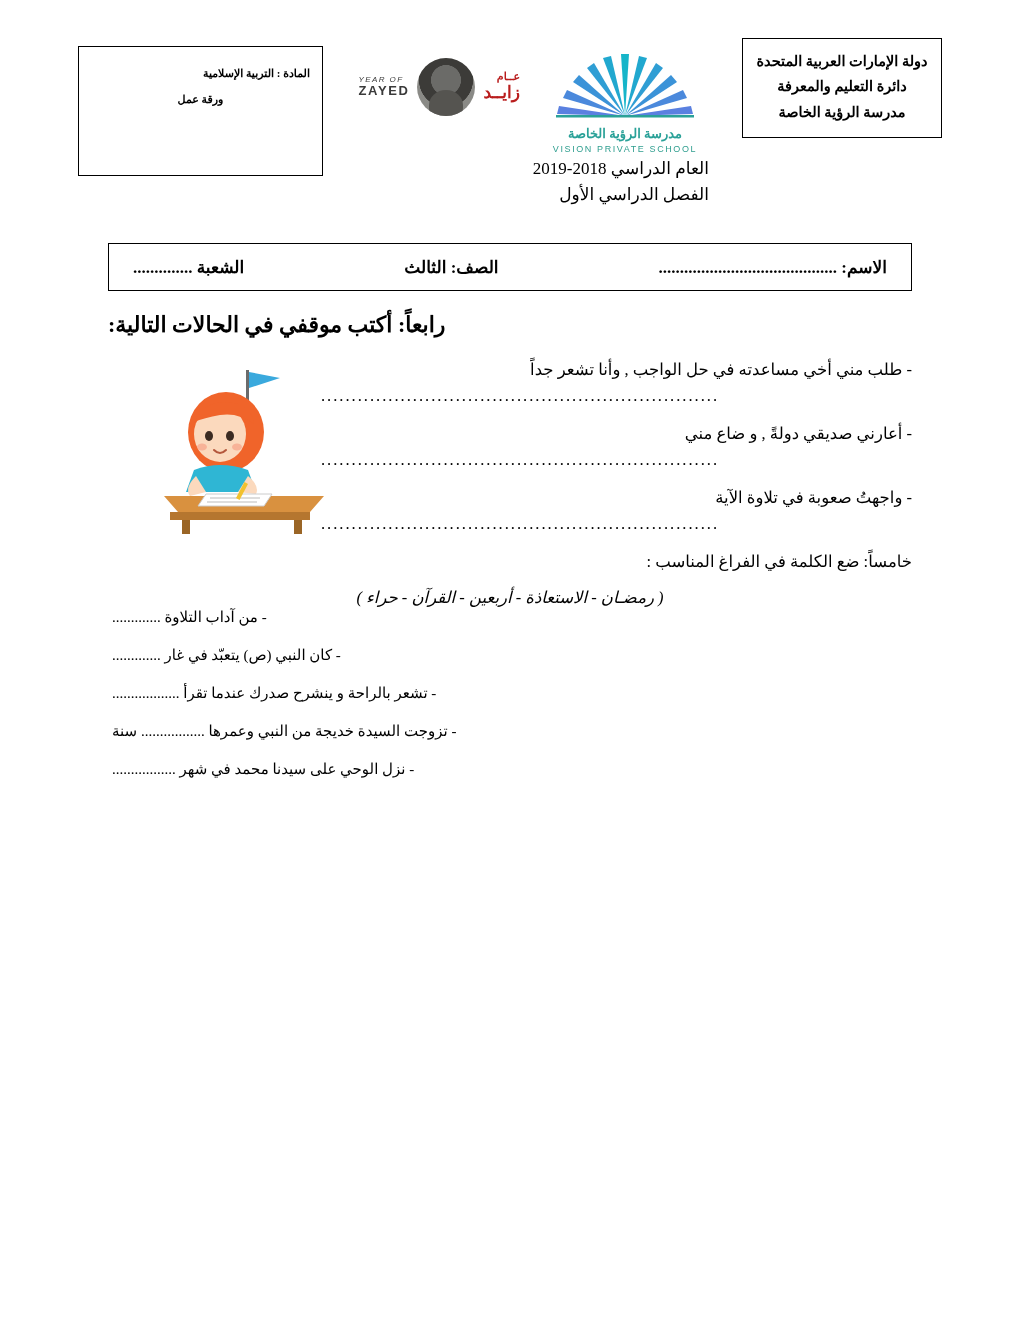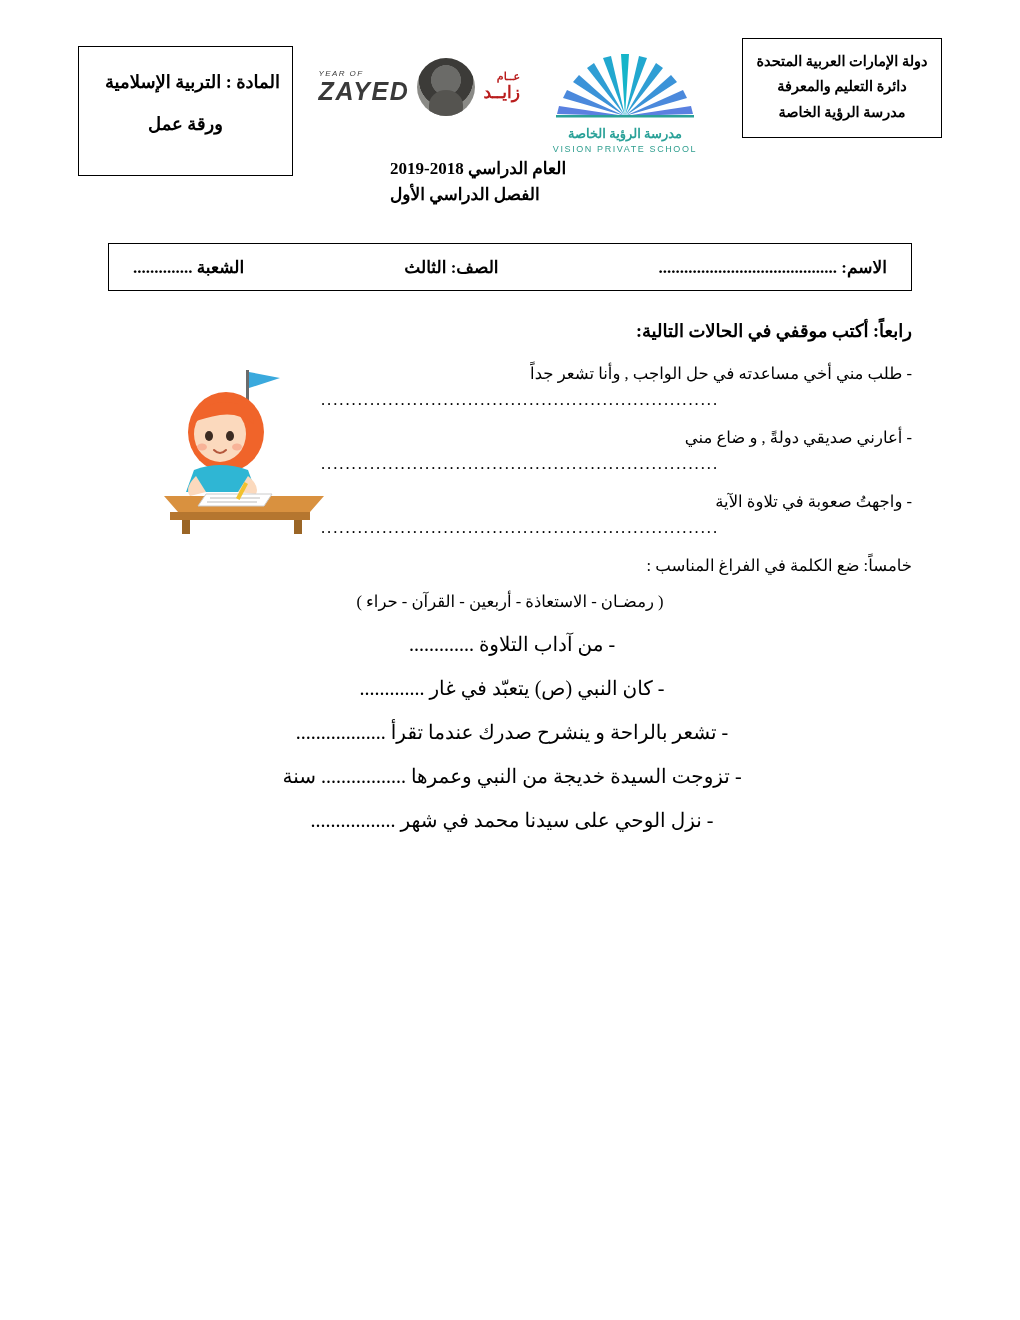--- a/index.html
+++ b/index.html
@@ -48,24 +48,24 @@
     padding-top: 10px;
     line-height: 1.75;
     font-size: 14.5px;
     font-weight: bold;
   }
   .school-box div { white-space: nowrap; }
 
   .subject-box {
     top: 8px;
     left: 78px;
-    width: 215px;
+    width: 245px;
     height: 130px;
     padding-top: 14px;
-    font-size: 18px;
+    font-size: 11px;
     font-weight: bold;
     line-height: 2.35;
   }
   .subject-box .line {
     display: block;
     padding: 0 12px;
     text-align: right;
   }
   .subject-box .line.two { text-align: right; }
   .subject-box .line.three { text-align: center; }
@@ -131,30 +131,30 @@
     border-radius: 50% 50% 40% 40%;
   }
   .zayed-en {
     font-family: "Liberation Sans", sans-serif;
     text-align: left;
     color: #3a3a3a;
     line-height: 1.05;
     direction: ltr;
   }
   .zayed-en .y1 { font-size: 8px; letter-spacing: 1.4px; font-style: italic; }
-  .zayed-en .y2 { font-size: 25px; font-weight: bold; letter-spacing: 1.6px; font-style: italic; }
+  .zayed-en .y2 { font-size: 13px; font-weight: bold; letter-spacing: 1.6px; }
 
   .year-lines {
     position: absolute;
     top: 118px;
-    right: 300px;
+    right: 311px;
     width: 330px;
-    text-align: left;
+    text-align: right;
     font-size: 17px;
-    font-weight: bold;
+    font-weight: normal;
     line-height: 1.55;
   }
 
   
   .name-row {
     position: absolute;
     top: 243px;
     right: 108px;
     left: 108px;
     height: 48px;
@@ -172,24 +172,24 @@
 
   
   .content {
     position: absolute;
     top: 312px;
     right: 108px;
     left: 108px;
   }
 
   .q4-title {
-    font-size: 18px;
-    font-weight: bold;
-    text-align: right;
-    margin: 8px 0 22px 0;
+    font-size: 22px;
+    font-weight: bold;
+    text-align: left;
+    margin: 0 0 22px 0;
   }
 
   .situations { margin-right: 0; }
   .situation {
     font-size: 16.5px;
     text-align: right;
     margin-bottom: 6px;
     padding-left: 10px;
   }
   .answer-line {
@@ -202,26 +202,26 @@
 
   .q5-title {
     font-size: 16.5px;
     text-align: right;
     margin-top: 16px;
     margin-bottom: 16px;
   }
   .word-bank {
     font-size: 16.5px;
     text-align: center;
-    margin-bottom: 20px;
     letter-spacing: 0.5px;
+    font-style: italic;
   }
   .blank-item {
-    font-size: 20px;
-    text-align: center;
+    font-size: 15px;
+    text-align: left;
     margin-bottom: 20px;
     padding-left: 4px;
   }
 
   
   .girl {
     position: absolute;
     top: 50px;
     left: 40px;
     width: 210px;

